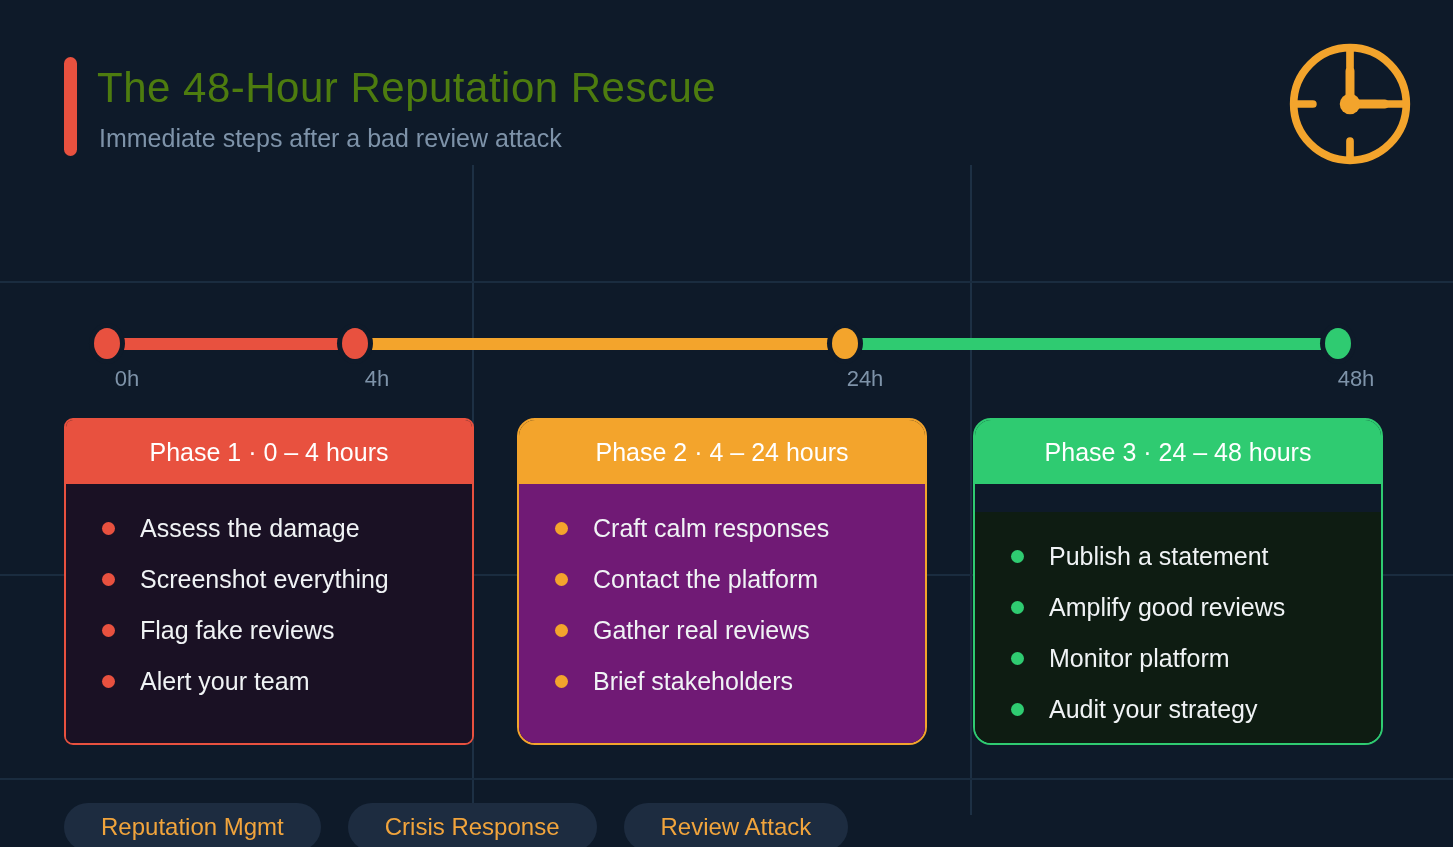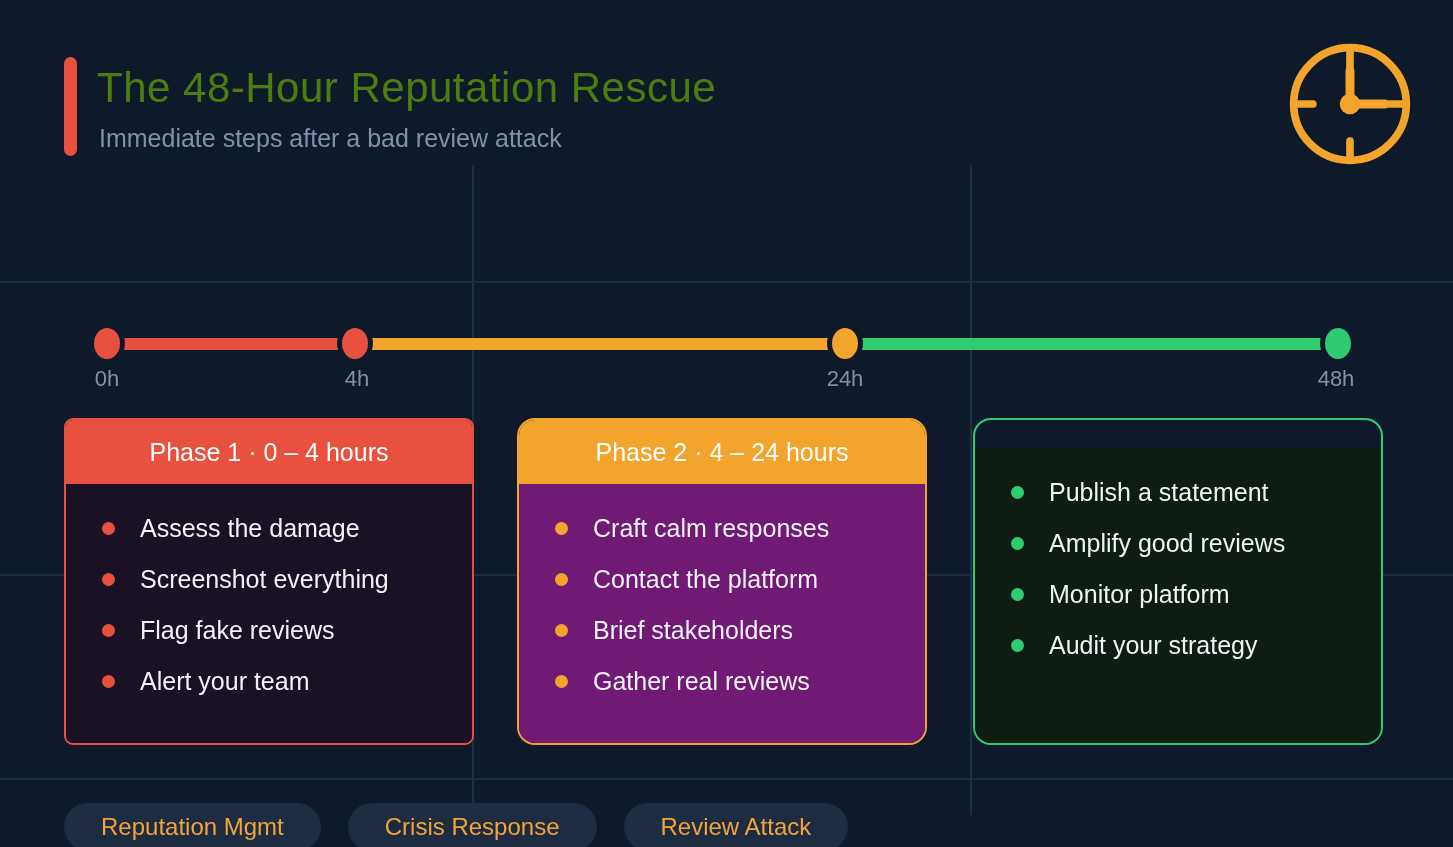--- a/index.html
+++ b/index.html
@@ -80,20 +80,21 @@
     height: 31px;
     border-radius: 50%;
     box-shadow: 0 0 0 5px #0e1a29;
   }
   .tick-label {
     position: absolute;
     top: 366px;
     transform: translateX(-50%);
     font-size: 22px;
     color: #7e93a9;
+    margin-left: 20px;
   }
   
   .card {
     position: absolute;
     top: 418px;
     width: 410px;
     height: 327px;
     border-radius: 18px;
     border: 2px solid;
     box-sizing: border-box;
@@ -233,30 +234,31 @@
       <div class="card-item">
         <span class="bullet"></span>
         <span class="item-text">Craft calm responses</span>
       </div>
       <div class="card-item">
         <span class="bullet"></span>
         <span class="item-text">Contact the platform</span>
       </div>
       <div class="card-item">
         <span class="bullet"></span>
+        <span class="item-text">Gather real reviews</span>
+      </div>
+      <div class="card-item">
+        <span class="bullet"></span>
         <span class="item-text">Brief stakeholders</span>
       </div>
-      <div class="card-item">
-        <span class="bullet"></span>
-        <span class="item-text">Gather real reviews</span>
-      </div>
     </div>
   </div>
 
   <div class="card p-green" style="left:973px">
+    <div class="card-header">Phase 3 · 24 – 48 hours</div>
     <div class="card-body">
       <div class="card-item">
         <span class="bullet"></span>
         <span class="item-text">Publish a statement</span>
       </div>
       <div class="card-item">
         <span class="bullet"></span>
         <span class="item-text">Amplify good reviews</span>
       </div>
       <div class="card-item">

